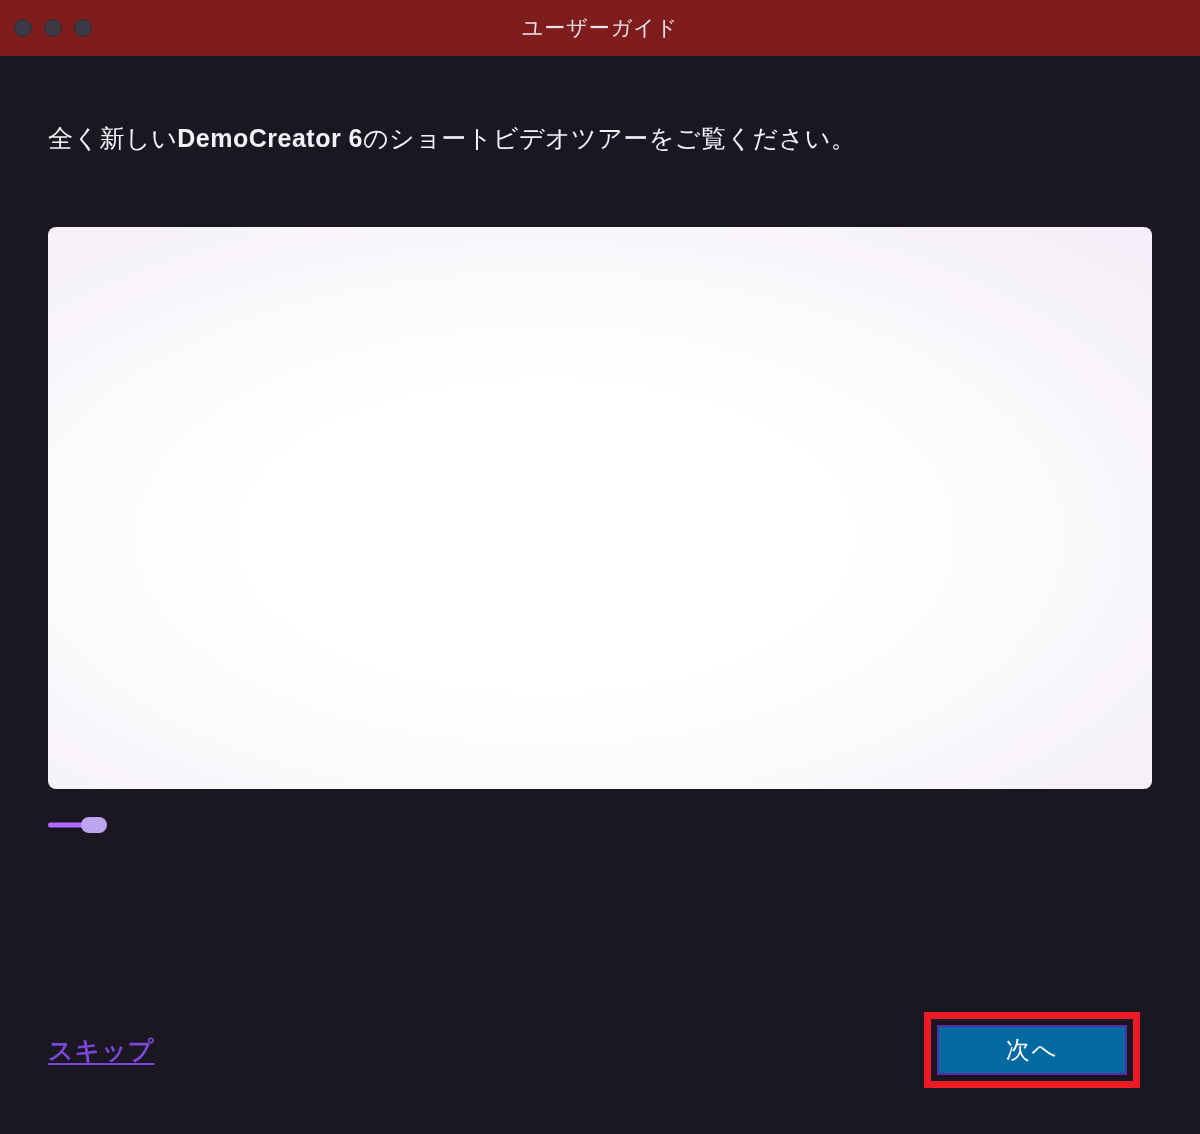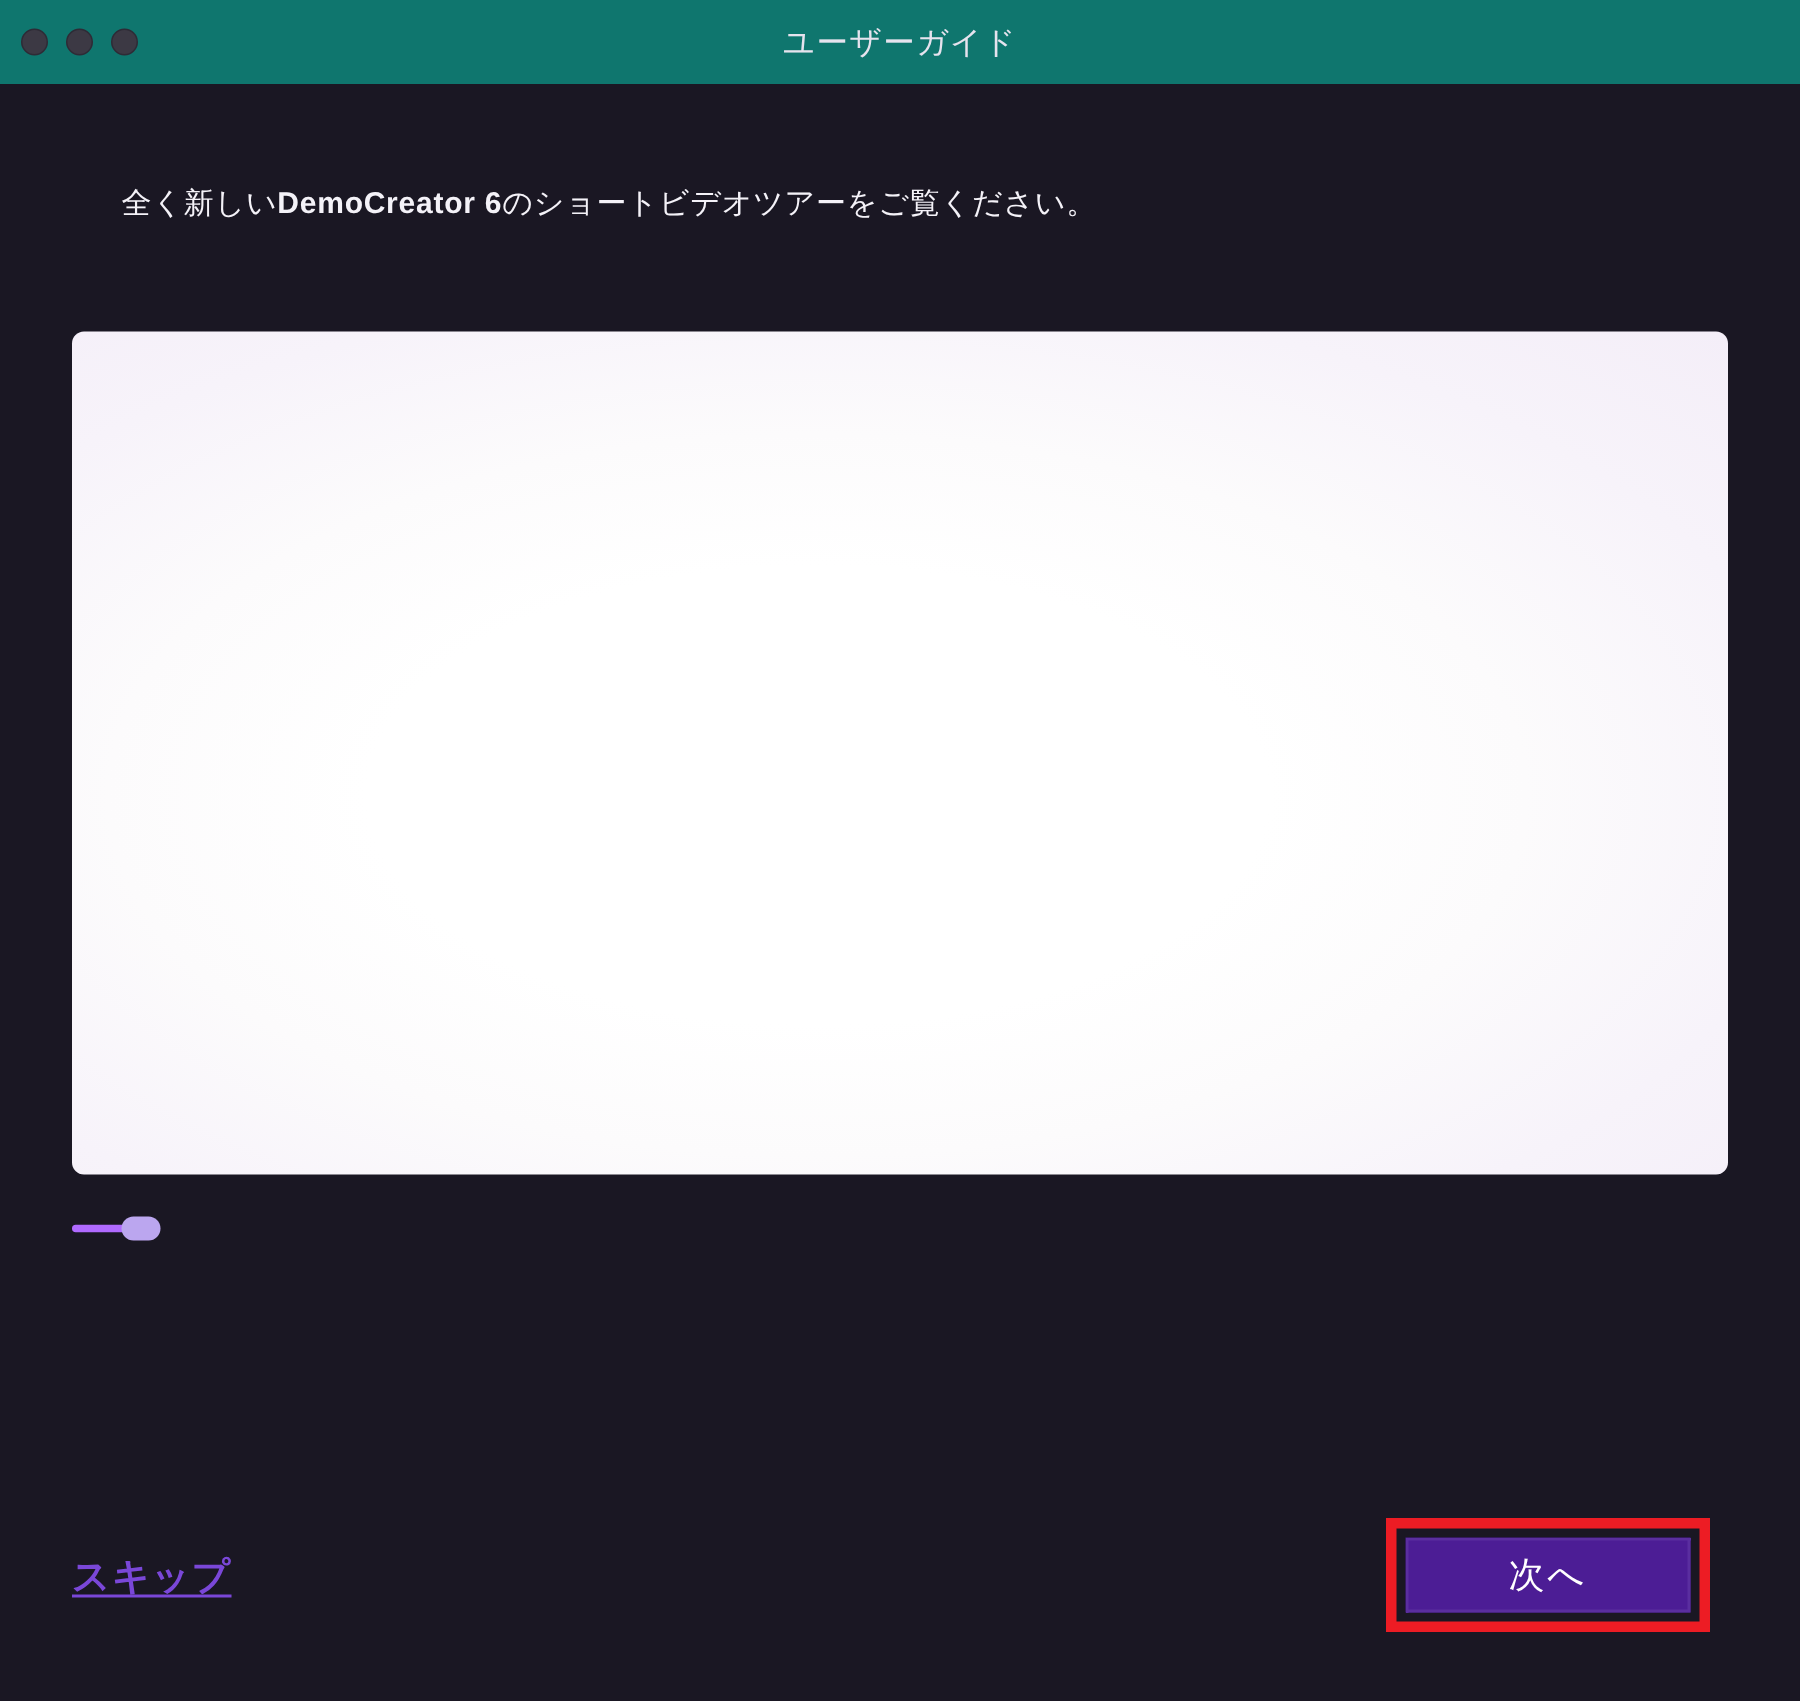--- a/index.html
+++ b/index.html
@@ -10,21 +10,21 @@
     body {
       width: 1200px;
       height: 1134px;
       background: #1a1723;
       font-family: -apple-system, BlinkMacSystemFont, "Hiragino Kaku Gothic ProN", "Hiragino Sans", "Yu Gothic", Meiryo, sans-serif;
       overflow: hidden;
       position: relative;
     }
     .titlebar {
       height: 56px;
-      background: #0f766e;
+      background: #7f1d1d;
       display: flex;
       align-items: center;
       position: relative;
     }
     .traffic-lights {
       display: flex;
       gap: 12px;
       padding-left: 14px;
     }
     .traffic-dot {
@@ -41,25 +41,24 @@
       color: #e6e3ee;
       font-size: 21px;
       font-weight: 400;
       letter-spacing: 1px;
     }
     .content {
       padding: 0 48px;
     }
     .headline {
       color: #f4f2f8;
-      font-size: 20px;
+      font-size: 25px;
       font-weight: 400;
       margin-top: 66px;
       letter-spacing: 0.5px;
-      margin-left: 33px;
     }
     .headline .bold {
       font-weight: 700;
     }
     .video-area {
       margin-top: 72px;
       height: 562px;
       border-radius: 8px;
       background: radial-gradient(ellipse at 45% 55%, #ffffff 0%, #ffffff 35%, #fcfbfc 55%, #f7f3fa 78%, #f4eef8 100%);
     }
@@ -107,21 +106,21 @@
       cursor: pointer;
       letter-spacing: 1px;
     }
     .next-highlight {
       border: 7px solid #ed1c24;
       padding: 6px;
     }
     .next-button {
       width: 190px;
       height: 50px;
-      background: #4c1d95;
+      background: #0369a1;
       color: #ffffff;
       font-size: 24px;
       font-weight: 500;
       border: none;
       display: flex;
       align-items: center;
       justify-content: center;
       cursor: pointer;
       letter-spacing: 2px;
       box-shadow: 2px 2px 0 0 #5a2ea0 inset, -2px -2px 0 0 #5a2ea0 inset;

